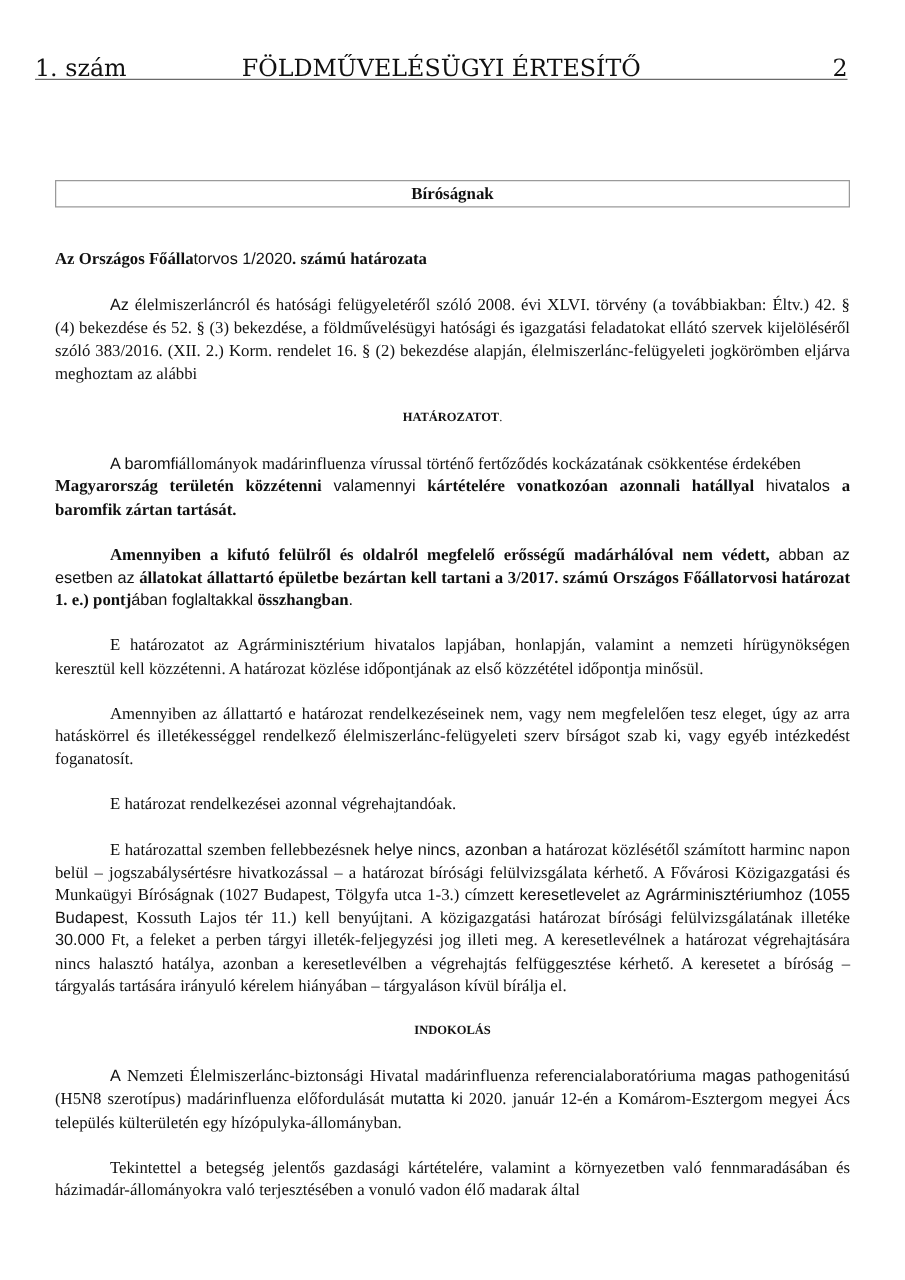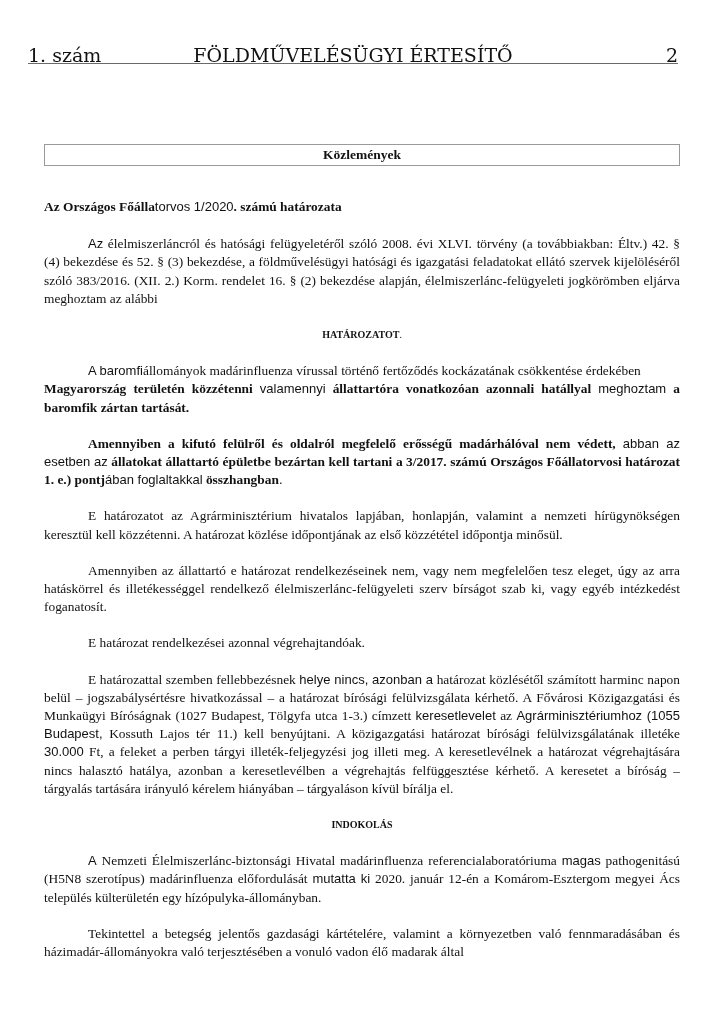--- a/index.html
+++ b/index.html
@@ -40,38 +40,38 @@
 </head>
 <body>
 
 <div class="header">
   <span class="left">1. szám</span>
   <span class="center">FÖLDMŰVELÉSÜGYI ÉRTESÍTŐ</span>
   <span class="right">2</span>
 </div>
 
 <div class="box">
-  <span>Közlemények</span>
+  <span>Bíróságnak</span>
 </div>
 
 <div class="page">
   <p class="title"><span>Az Országos Főálla</span><span class="sans" style="font-weight:normal">torvos 1/2020</span><span>. számú határozata</span></p>
 
   <div class="gap2"></div>
 
   <p class="indent"><span class="sans">Az</span><span> élelmiszerláncról és hatósági felügyeletéről szóló 2008. évi XLVI. törvény (a továbbiakban: Éltv.) 42. § (4) bekezdése és 52. § (3) bekezdése, a földművelésügyi hatósági és igazgatási feladatokat ellátó szervek kijelöléséről szóló 383/2016. (XII. 2.) Korm. rendelet 16. § (2) bekezdése alapján, élelmiszerlánc-felügyeleti jogkörömben eljárva meghoztam az alábbi</span></p>
 
   <div class="gap1"></div>
 
   <p class="sec"><span>HATÁROZATOT</span><span style="font-weight:normal">.</span></p>
 
   <div class="gap1"></div>
 
   <p class="indent"><span class="sans">A </span><span class="sans">baromfi</span><span>állományok madárinfluenza vírussal történő fertőződés kockázatának csökkentése érdekében</span></p>
-  <p><span class="b">Magyarország területén közzétenni </span><span class="sans">valamennyi</span><span class="b"> állattartóra vonatkozóan azonnali hatállyal </span><span class="sans">meghoztam</span><span class="b"> a baromfik zártan tartását.</span></p>
+  <p><span class="b">Magyarország területén közzétenni </span><span class="sans">valamennyi</span><span class="b"> kártételére vonatkozóan azonnali hatállyal </span><span class="sans">hivatalos</span><span class="b"> a baromfik zártan tartását.</span></p>
 
   <div class="gap1"></div>
 
   <p class="indent"><span class="b">Amennyiben a kifutó felülről és oldalról megfelelő erősségű madárhálóval nem védett, </span><span class="sans">abban az esetben az</span><span class="b"> állatokat állattartó épületbe bezártan kell tartani a 3/2017. számú Országos Főállatorvosi határozat 1. e.) pontj</span><span class="sans">ában foglaltakkal</span><span class="b"> összhangban</span><span class="sans">.</span></p>
 
   <div class="gap1"></div>
 
   <p class="indent">E határozatot az Agrárminisztérium hivatalos lapjában, honlapján, valamint a nemzeti hírügynökségen keresztül kell közzétenni. A határozat közlése időpontjának az első közzététel időpontja minősül.</p>
 
   <div class="gap1"></div>

